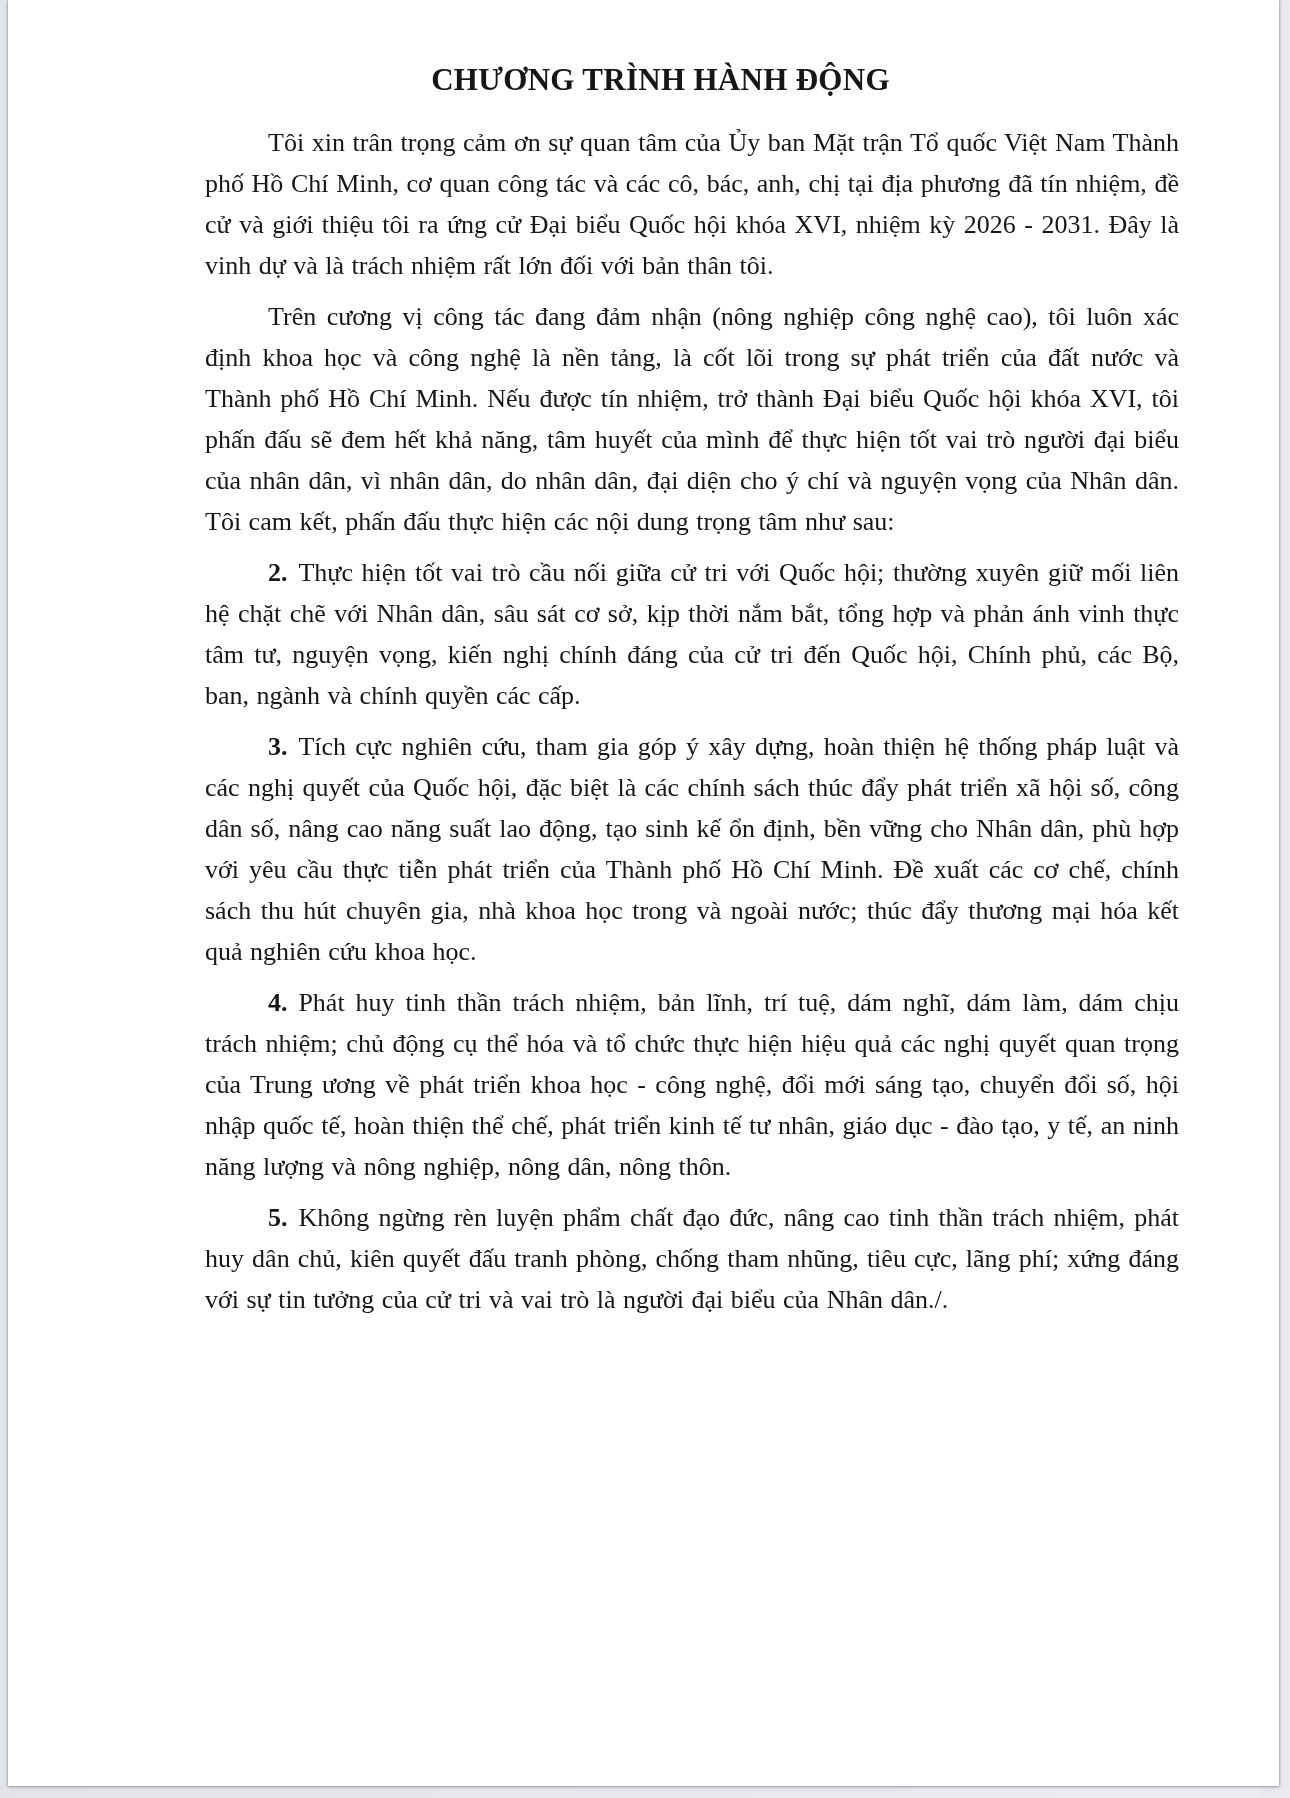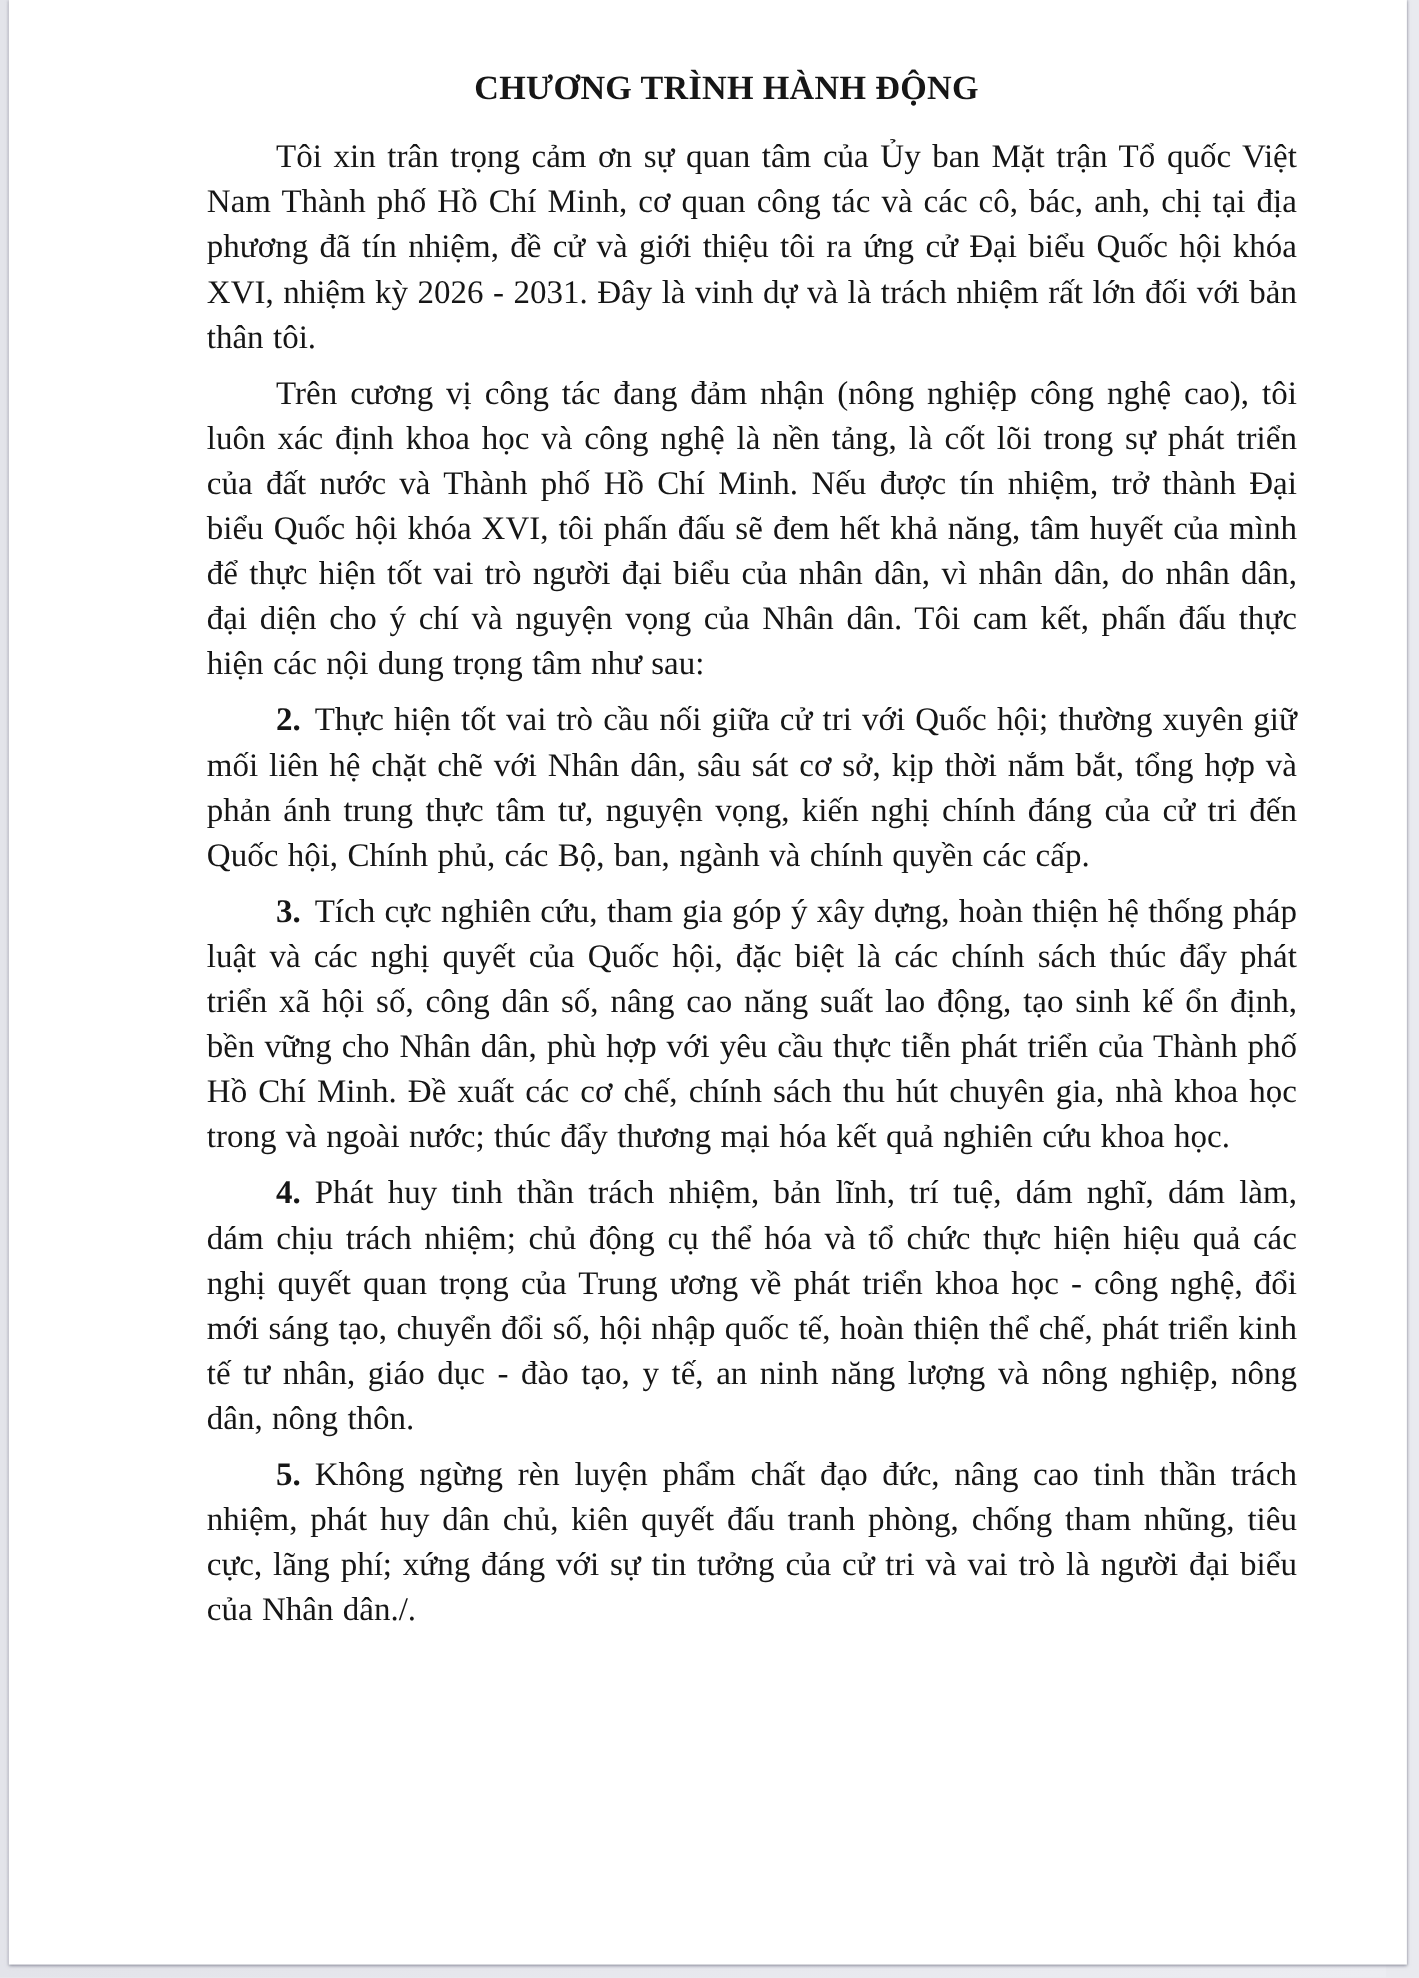--- a/index.html
+++ b/index.html
@@ -32,25 +32,25 @@
   }
   .title {
     font-weight: bold;
     font-size: 31px;
     line-height: 57px;
     text-align: center;
     margin: 0 -12px 14px -58px;
     letter-spacing: 0.3px;
   }
   .para {
-    font-size: 30px;
+    font-size: 26px;
     line-height: 41px;
     text-align: justify;
     text-indent: 63px;
-    margin: 0 0 10px 0;
+    margin: 0 0 10px 17px;
     word-spacing: 1px;
   }
   .para .num {
     font-weight: bold;
     margin-right: 0.42em;
   }
 </style>
 </head>
 <body>
 
@@ -60,21 +60,21 @@
 
       <div class="title">
         <div>CHƯƠNG TRÌNH HÀNH ĐỘNG</div>
       </div>
 
       <p class="para">Tôi xin trân trọng cảm ơn sự quan tâm của Ủy ban Mặt trận Tổ quốc Việt Nam Thành phố Hồ Chí Minh, cơ quan công tác và các cô, bác, anh, chị tại địa phương đã tín nhiệm, đề cử và giới thiệu tôi ra ứng cử Đại biểu Quốc hội khóa XVI, nhiệm kỳ 2026 - 2031. Đây là vinh dự và là trách nhiệm rất lớn đối với bản thân tôi.</p>
 
       <p class="para">Trên cương vị công tác đang đảm nhận (nông nghiệp công nghệ cao), tôi luôn xác định khoa học và công nghệ là nền tảng, là cốt lõi trong sự phát triển của đất nước và Thành phố Hồ Chí Minh. Nếu được tín nhiệm, trở thành Đại biểu Quốc hội khóa XVI, tôi phấn đấu sẽ đem hết khả năng, tâm huyết của mình để thực hiện tốt vai trò người đại biểu của nhân dân, vì nhân dân, do nhân dân, đại diện cho ý chí và nguyện vọng của Nhân dân. Tôi cam kết, phấn đấu thực hiện các nội dung trọng tâm như sau:</p>
 
 
-      <p class="para"><span class="num">2.</span><span>Thực hiện tốt vai trò cầu nối giữa cử tri với Quốc hội; thường xuyên giữ mối liên hệ chặt chẽ với Nhân dân, sâu sát cơ sở, kịp thời nắm bắt, tổng hợp và phản ánh trung thực tâm tư, nguyện vọng, kiến nghị chính đáng của cử tri đến Quốc hội, Chính phủ, các Bộ, ban, ngành và chính quyền các cấp.</span></p>
+      <p class="para"><span class="num">2.</span><span>Thực hiện tốt vai trò cầu nối giữa cử tri với Quốc hội; thường xuyên giữ mối liên hệ chặt chẽ với Nhân dân, sâu sát cơ sở, kịp thời nắm bắt, tổng hợp và phản ánh vinh thực tâm tư, nguyện vọng, kiến nghị chính đáng của cử tri đến Quốc hội, Chính phủ, các Bộ, ban, ngành và chính quyền các cấp.</span></p>
 
       <p class="para"><span class="num">3.</span><span>Tích cực nghiên cứu, tham gia góp ý xây dựng, hoàn thiện hệ thống pháp luật và các nghị quyết của Quốc hội, đặc biệt là các chính sách thúc đẩy phát triển xã hội số, công dân số, nâng cao năng suất lao động, tạo sinh kế ổn định, bền vững cho Nhân dân, phù hợp với yêu cầu thực tiễn phát triển của Thành phố Hồ Chí Minh. Đề xuất các cơ chế, chính sách thu hút chuyên gia, nhà khoa học trong và ngoài nước; thúc đẩy thương mại hóa kết quả nghiên cứu khoa học.</span></p>
 
       <p class="para"><span class="num">4.</span><span>Phát huy tinh thần trách nhiệm, bản lĩnh, trí tuệ, dám nghĩ, dám làm, dám chịu trách nhiệm; chủ động cụ thể hóa và tổ chức thực hiện hiệu quả các nghị quyết quan trọng của Trung ương về phát triển khoa học - công nghệ, đổi mới sáng tạo, chuyển đổi số, hội nhập quốc tế, hoàn thiện thể chế, phát triển kinh tế tư nhân, giáo dục - đào tạo, y tế, an ninh năng lượng và nông nghiệp, nông dân, nông thôn.</span></p>
 
       <p class="para"><span class="num">5.</span><span>Không ngừng rèn luyện phẩm chất đạo đức, nâng cao tinh thần trách nhiệm, phát huy dân chủ, kiên quyết đấu tranh phòng, chống tham nhũng, tiêu cực, lãng phí; xứng đáng với sự tin tưởng của cử tri và vai trò là người đại biểu của Nhân dân./.</span></p>
 
     </div>
   </div>
 </div>

